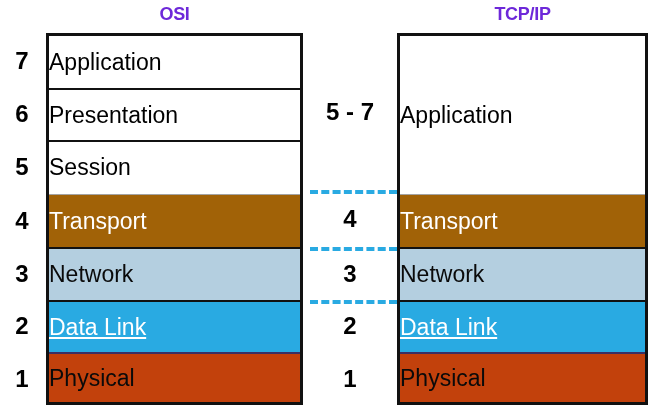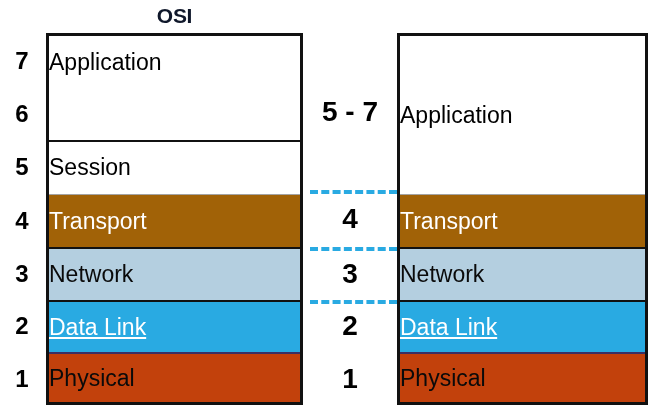--- a/index.html
+++ b/index.html
@@ -15,22 +15,22 @@
     width: 661px;
     height: 415px;
     background: #ffffff;
     overflow: hidden;
   }
 
   
   .col-title {
     position: absolute;
     font-weight: bold;
-    font-size: 21px;
-    color: #0f172a;
+    font-size: 18px;
+    color: #6d28d9;
     text-align: center;
     letter-spacing: -0.3px;
     white-space: nowrap;
   }
   #title-osi   { left: 46px;  top: 4px; width: 257px; }
   #title-tcpip { left: 397px; top: 4px; width: 251px; }
 
   
   .stack {
     position: absolute;
@@ -77,21 +77,21 @@
     justify-content: center;
   }
 
   
   .map-num {
     position: absolute;
     left: 303px;
     width: 94px;
     text-align: center;
     font-weight: bold;
-    font-size: 28px;
+    font-size: 24px;
     color: #000000;
     display: flex;
     align-items: center;
     justify-content: center;
     white-space: nowrap;
   }
 
   .dash-line {
     position: absolute;
     left: 310px;
@@ -99,32 +99,36 @@
     height: 0px;
     border-top: 4px dashed #29aae2;
   }
 </style>
 </head>
 <body>
 
 <div id="canvas">
 
   <div class="col-title" id="title-osi">OSI</div>
+  <div class="col-title" id="title-tcpip">TCP/IP</div>
 
   <div class="layer-num" style="top:33px;  height:55px;">7</div>
   <div class="layer-num" style="top:88px;  height:52px;">6</div>
   <div class="layer-num" style="top:140px; height:54px;">5</div>
   <div class="layer-num" style="top:194px; height:53px;">4</div>
   <div class="layer-num" style="top:247px; height:53px;">3</div>
   <div class="layer-num" style="top:300px; height:52px;">2</div>
   <div class="layer-num" style="top:352px; height:53px;">1</div>
 
   <div class="stack" id="osi-stack">
     <div class="layer" style="top:0px; height:52px;">
       <span class="layer-label">Application</span>
+    </div>
+    <div class="layer sep-top" style="top:52px; height:52px;">
+      <span class="layer-label">Presentation</span>
     </div>
     <div class="layer sep-top" style="top:104px; height:52px;">
       <span class="layer-label">Session</span>
     </div>
     <div class="layer band-transport" style="top:158px; height:53px;">
       <span class="layer-label">Transport</span>
     </div>
     <div class="layer band-network" style="top:211px; height:53px;">
       <span class="layer-label">Network</span>
     </div>

